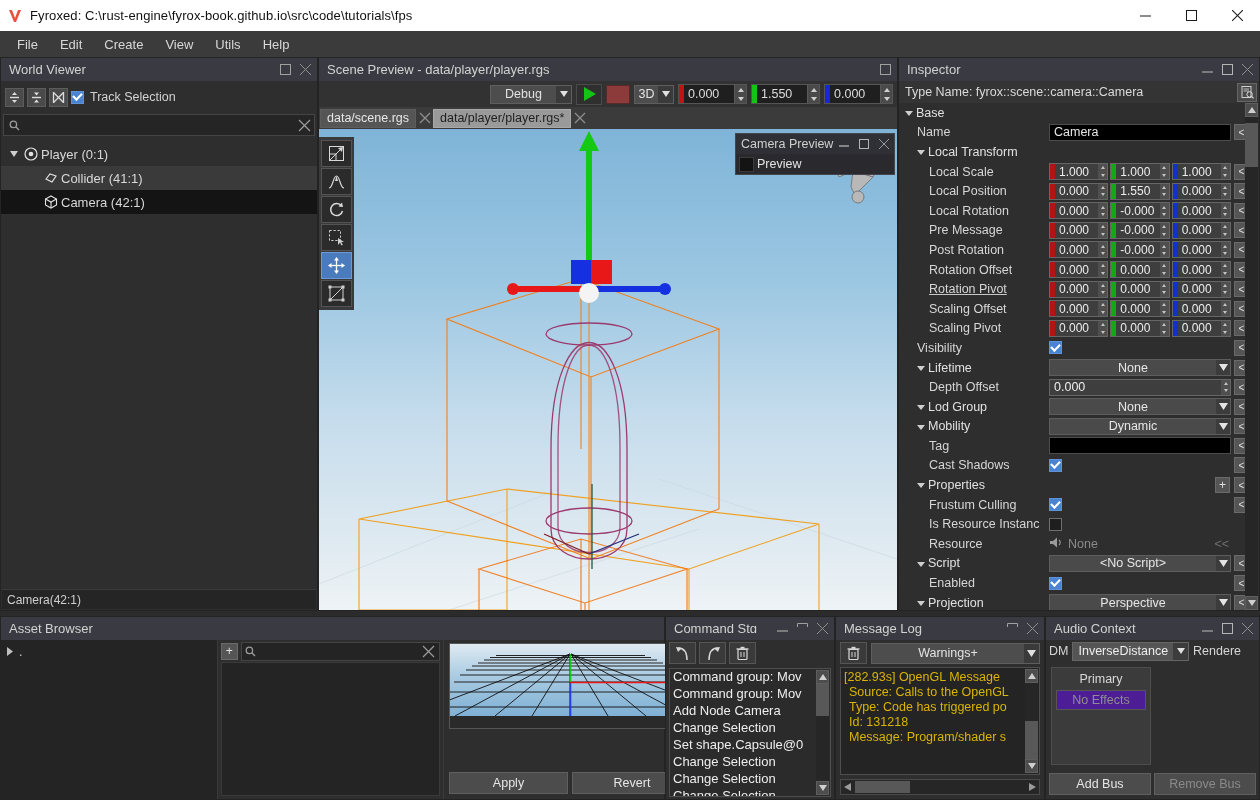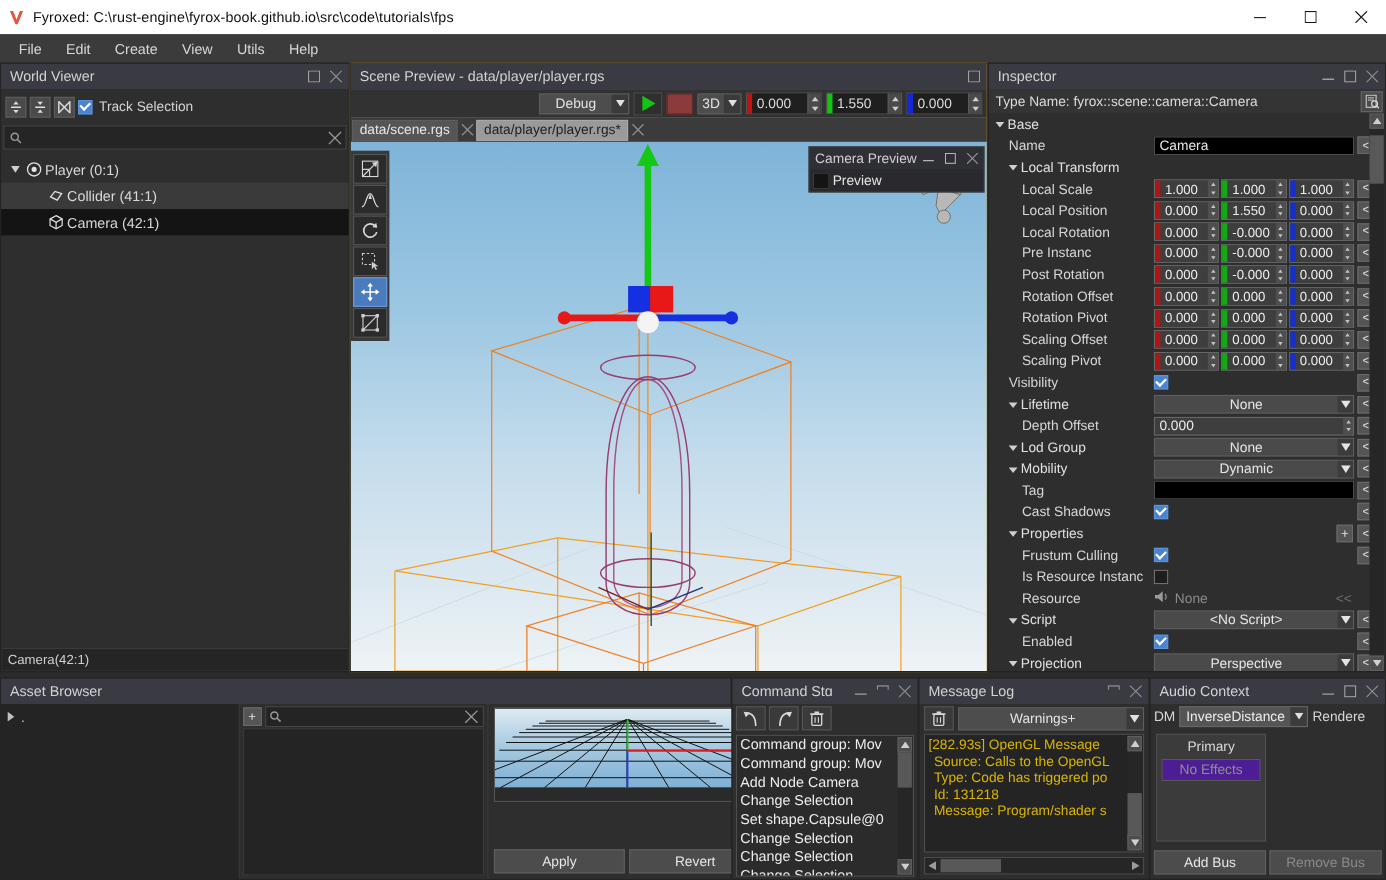--- a/index.html
+++ b/index.html
@@ -717,21 +717,21 @@
                   <span class="sp2">
                     <i class="u"></i>
                     <i class="d"></i>
                   </span>
                 </div>
               </div>
             </div>
             <div class="revert">&lt;</div>
           </div>
           <div class="row" style="position: relative;">
-            <div class="rlabel" style="padding-left: 30px;"><span>Pre Instanc</span></div>
+            <div class="rlabel" style="padding-left: 30px;"><span>Pre Message</span></div>
             <div class="fields">
               <div class="vec">
                 <div class="vecf">
                   <span class="cb" style="background:#b01414"></span>
                   <span class="vv">0.000</span>
                   <span class="sp2">
                     <i class="u"></i>
                     <i class="d"></i>
                   </span>
                 </div>
@@ -812,21 +812,21 @@
                   <span class="vv">0.000</span>
                   <span class="sp2">
                     <i class="u"></i>
                     <i class="d"></i>
                   </span>
                 </div>
               </div>
             </div>
             <div class="revert">&lt;</div>
           </div>
-          <div class="row" style="position: relative;">
+          <div class="row" style="position: relative; text-decoration: underline;">
             <div class="rlabel" style="padding-left: 30px;"><span>Rotation Pivot</span></div>
             <div class="fields">
               <div class="vec">
                 <div class="vecf">
                   <span class="cb" style="background:#b01414"></span>
                   <span class="vv">0.000</span>
                   <span class="sp2">
                     <i class="u"></i>
                     <i class="d"></i>
                   </span>

